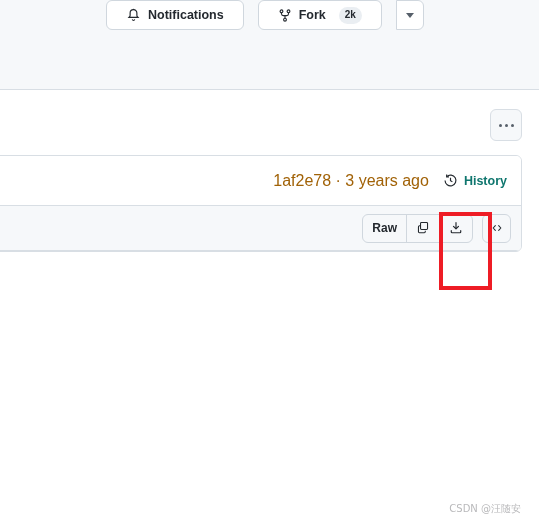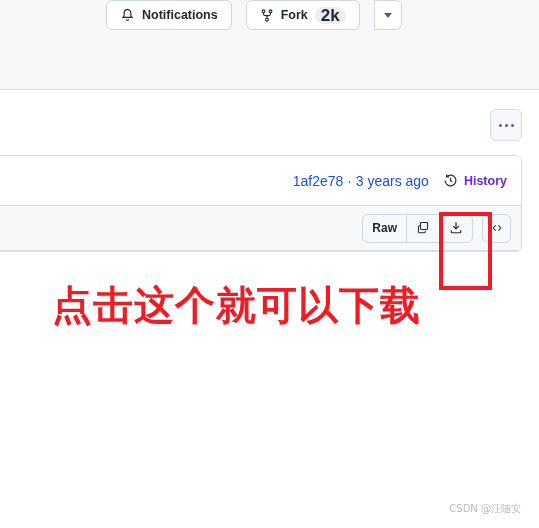--- a/index.html
+++ b/index.html
@@ -33,45 +33,46 @@
     top: 0px;
     display: flex;
     align-items: center;
     gap: 14px;
   }
   .btn {
     display: flex;
     align-items: center;
     gap: 7px;
     height: 30px;
-    padding: 0 13px;
+    padding: 0 19px;
     background: #ffffff;
     border: 1px solid #d0d7de;
     border-radius: 6px;
     box-sizing: border-box;
     font-size: 12.5px;
     font-weight: bold;
     color: #24292f;
     white-space: nowrap;
     line-height: 1;
   }
   .btn .lbl { line-height: 1; }
   .count {
     display: inline-flex;
     align-items: center;
     justify-content: center;
     min-width: 22px;
     height: 17px;
     padding: 0 6px;
     background: #eaeef2;
     border-radius: 9px;
-    font-size: 17px;
+    font-size: 10px;
     font-weight: bold;
     color: #24292f;
     box-sizing: border-box;
+    margin-left: 6px;
   }
   .split-group {
     display: flex;
     align-items: stretch;
   }
   .split-group .btn-main {
     border-top-right-radius: 0;
     border-bottom-right-radius: 0;
     border-right: none;
   }
@@ -143,31 +144,31 @@
     height: 49px;
     display: flex;
     align-items: center;
     justify-content: flex-end;
     padding-right: 14px;
     gap: 14px;
     background: #ffffff;
     box-sizing: border-box;
   }
   .commit-meta {
-    font-size: 14px;
-    color: #1d4ed8;
+    font-size: 16px;
+    color: #a16207;
     white-space: nowrap;
   }
   .history-link {
     display: flex;
     align-items: center;
     gap: 6px;
     font-size: 12.5px;
     font-weight: bold;
-    color: #6d28d9;
+    color: #0f766e;
     white-space: nowrap;
   }
 
   .file-toolbar {
     height: 46px;
     background: #f6f8fa;
     border-top: 1px solid #d8dee4;
     border-bottom: 1px solid #d8dee4;
     display: flex;
     align-items: center;
@@ -341,16 +342,15 @@
         </svg>
       </span>
     </div>
   </div>
 
 </div>
 
 <div class="annot-rect"></div>
 
 <div class="annot-text">
-  <div>点击这个就可以下载</div>
 </div>
 
 <div class="watermark">CSDN @汪随安</div>
 
 </body></html>

